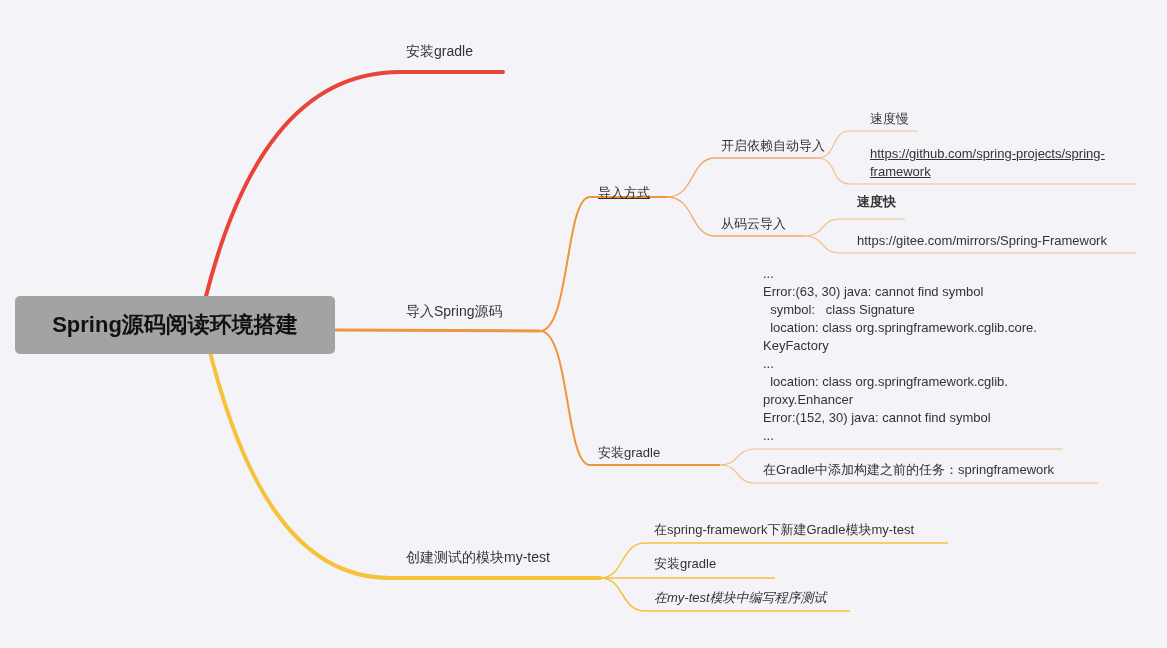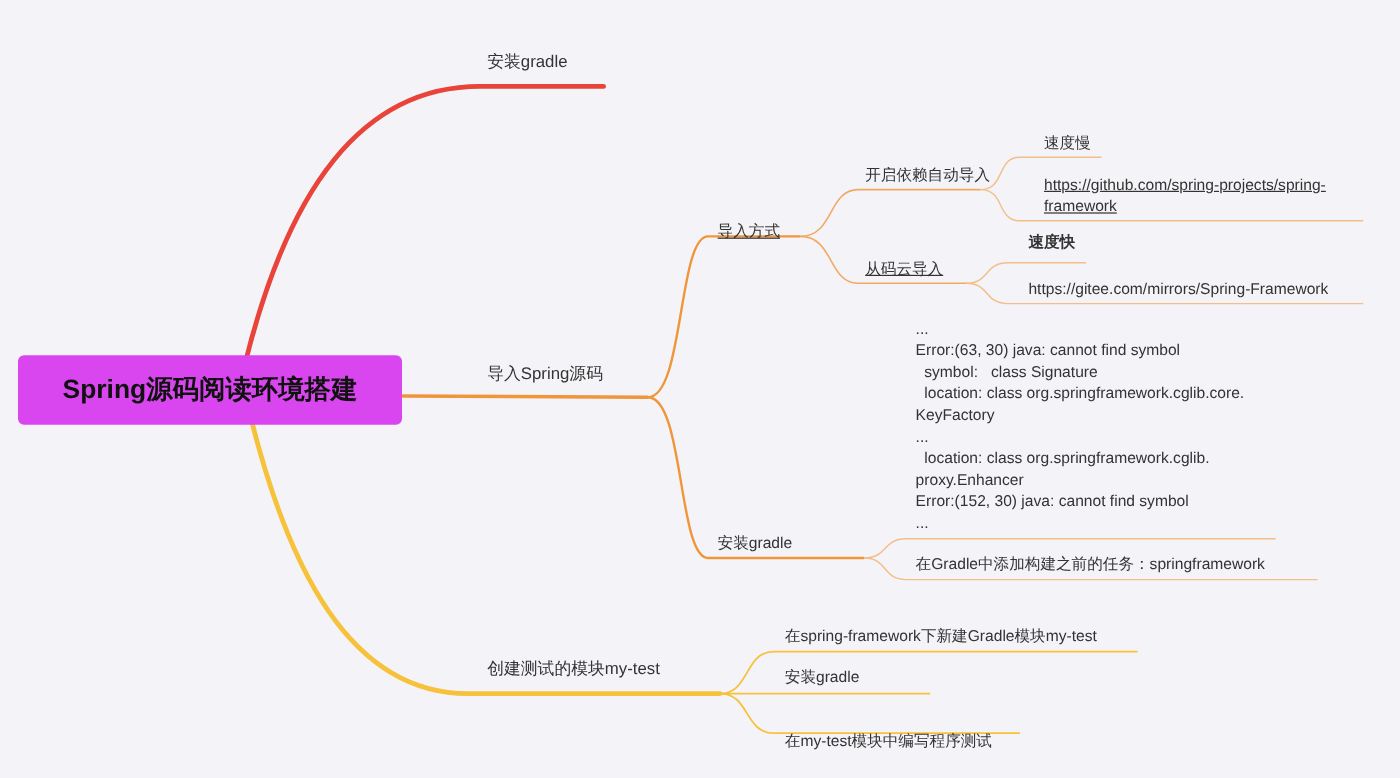--- a/index.html
+++ b/index.html
@@ -1,21 +1,21 @@
 <!DOCTYPE html>
 <html><head>
 <meta charset="utf-8">
 <style>
   html, body { margin:0; padding:0; }
   body { width:1167px; height:648px; background:#f4f4f8; position:relative; overflow:hidden;
          font-family:"Liberation Sans","DejaVu Sans",sans-serif; color:#333; }
   svg.lines { position:absolute; left:0; top:0; width:1167px; height:648px; }
   .node { position:absolute; font-size:13px; line-height:18px; color:#333; white-space:nowrap; }
   .l1 { font-size:14px; color:#333; }
-  .root { position:absolute; left:15px; top:296px; width:320px; height:58px; background:#d946ef;
+  .root { position:absolute; left:15px; top:296px; width:320px; height:58px; background:#a3a3a3;
           border-radius:5px; display:flex; align-items:center; justify-content:center;
           font-size:22px; font-weight:bold; color:#111; }
   .multi { white-space:pre; font-size:13px; line-height:18px; }
 </style>
 </head>
 <body>
 
 <svg class="lines" viewBox="0 0 1167 648">
 
   <path d="M205 300 C 240 160, 300 72, 400 72 L 503 72" stroke="#e8443a" stroke-width="4" fill="none" stroke-linecap="round"></path>
@@ -61,21 +61,21 @@
 <div class="node" style="left:598px;top:184px;text-decoration:underline;">
   <span>导入方式</span>
 </div>
 <div class="node" style="left:598px;top:444px;">
   <span>安装gradle</span>
 </div>
 
 <div class="node" style="left:721px;top:137px;">
   <span>开启依赖自动导入</span>
 </div>
-<div class="node" style="left:721px;top:215px;text-decoration:underline;">
+<div class="node" style="left:721px;top:215px;">
   <span>从码云导入</span>
 </div>
 
 <div class="node" style="left:870px;top:110px;">
   <span>速度慢</span>
 </div>
 <div class="node multi" style="left:870px;top:145px;text-decoration:underline;">https://github.com/spring-projects/spring-
 framework</div>
 
 <div class="node" style="left:857px;top:193px;font-weight:bold;">
@@ -98,15 +98,15 @@
 <div class="node" style="left:763px;top:461px;">
   <span>在Gradle中添加构建之前的任务：springframework</span>
 </div>
 
 <div class="node" style="left:654px;top:521px;">
   <span>在spring-framework下新建Gradle模块my-test</span>
 </div>
 <div class="node" style="left:654px;top:555px;">
   <span>安装gradle</span>
 </div>
-<div class="node" style="left:654px;top:609px;">
+<div class="node" style="left:654px;top:589px;font-style:italic;">
   <span>在my-test模块中编写程序测试</span>
 </div>
 
 </body></html>

